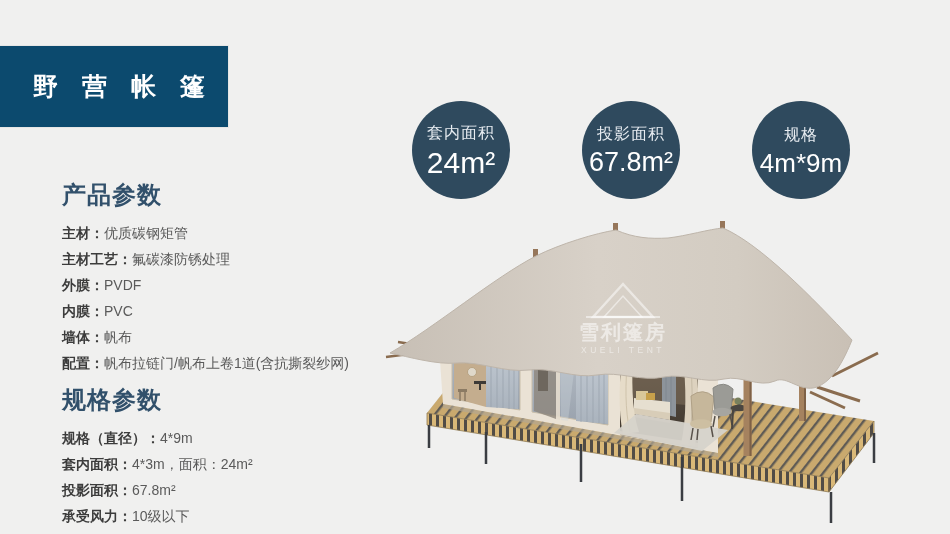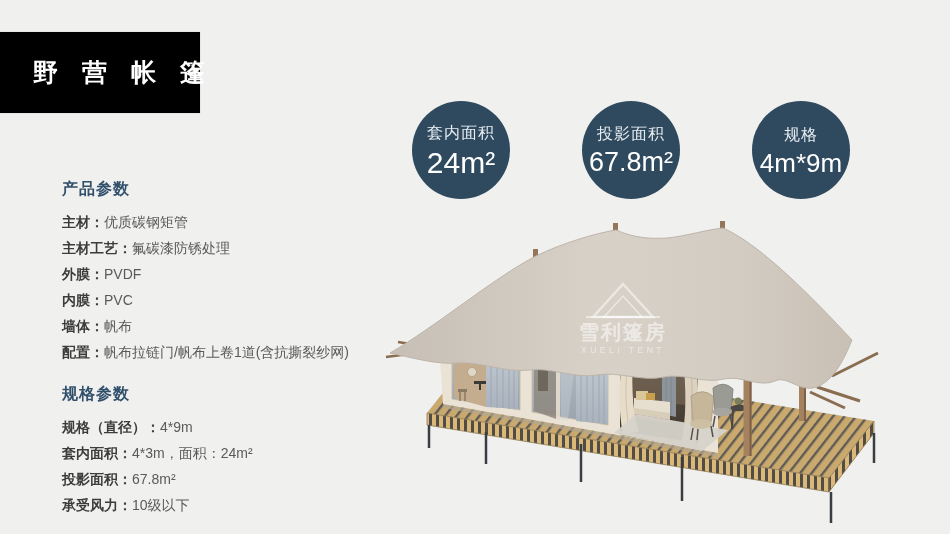--- a/index.html
+++ b/index.html
@@ -3,22 +3,22 @@
 <meta charset="utf-8">
 <style>
   html,body{margin:0;padding:0;}
   body{
     width:950px;height:534px;position:relative;overflow:hidden;
     background:#f0f0ef;
     font-family:"Liberation Sans","DejaVu Sans",sans-serif;
   }
   
   .header-box{
-    position:absolute;left:0;top:32px;width:200px;height:81px;
-    background:#000000;display:flex;align-items:center;
+    position:absolute;left:0;top:46px;width:228px;height:81px;
+    background:#0c4a6e;display:flex;align-items:center;
     box-sizing:border-box;padding-left:33px;
     box-shadow:0 0 0 1px rgba(0,0,0,.04);
   }
   .header-title{
     color:#ffffff;font-size:25px;font-weight:bold;letter-spacing:24px;
     white-space:nowrap;line-height:1;
   }
   
   .badge{
     position:absolute;top:101px;width:98px;height:98px;border-radius:50%;
@@ -30,21 +30,21 @@
   #badge-1{left:412px;}
   #badge-2{left:582px;}
   #badge-2 .bval{font-size:27px;}
   #badge-3{left:752px;}
   #badge-3 .bval{font-size:26px;}
   
   .params{position:absolute;left:62px;width:400px;}
   #product-params{top:179px;}
   #spec-params{top:384px;}
   .params h2{
-    margin:0 0 9px 0;font-size:16px;font-weight:bold;color:#31506b;
+    margin:0 0 9px 0;font-size:24px;font-weight:bold;color:#31506b;
     letter-spacing:1px;
   }
   .row{font-size:14px;line-height:26px;white-space:nowrap;}
   .row .lbl{font-weight:bold;color:#3c3c3c;}
   .row .val{color:#5a5a5a;}
   
   svg.tent{position:absolute;left:380px;top:205px;width:570px;height:330px;}
   .wm-cn{font-size:20px;font-weight:bold;letter-spacing:2px;}
   .wm-en{font-size:8.5px;letter-spacing:3.5px;}
 </style>

